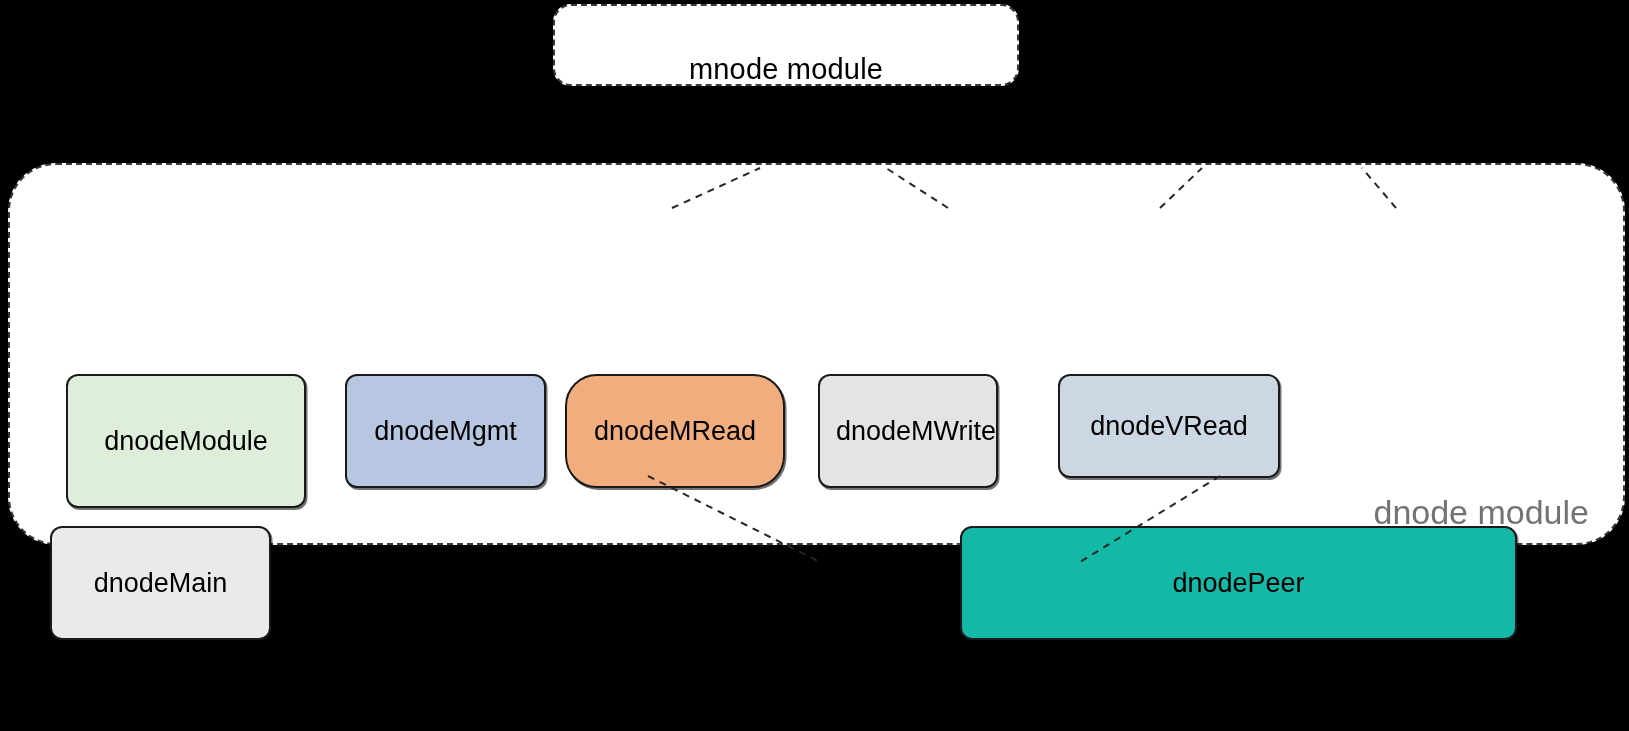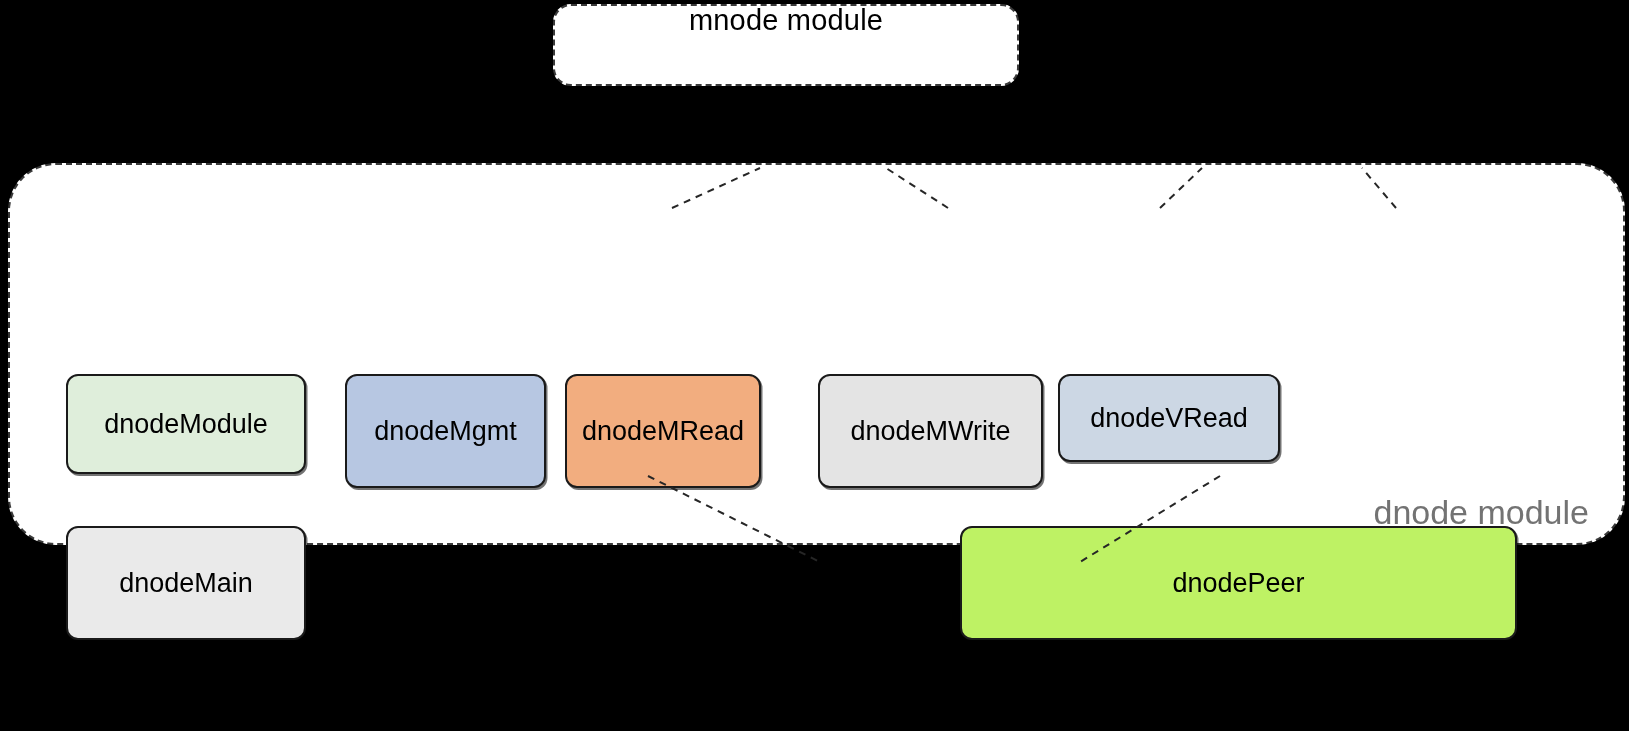--- a/index.html
+++ b/index.html
@@ -17,21 +17,21 @@
   }
 
   
   .module-box {
     position: absolute;
     background: #ffffff;
     border: 2px dashed #3a3a3a;
     border-radius: 18px;
     box-sizing: border-box;
     display: flex;
-    align-items: flex-start;
+    align-items: flex-end;
     justify-content: center;
   }
   .module-box .module-label {
     font-size: 29px;
     color: #000000;
     letter-spacing: 0.2px;
     line-height: 1;
   }
 
   #mnode-module { left: 553px;  top: 4px;   width: 466px; height: 82px; }
@@ -71,29 +71,29 @@
     box-shadow: 1.5px 2px 0 rgba(0,0,0,0.55);
   }
   .node-box .node-label {
     font-size: 27px;
     color: #000000;
     line-height: 1;
     white-space: nowrap;
   }
 
   
-  #box-dnodeModule { left: 56px;   top: 209px; width: 240px; height: 100px; background: #dfeedb; }
+  #box-dnodeModule { left: 56px;   top: 209px; width: 240px; height: 134px; background: #dfeedb; }
   #box-dnodeMgmt   { left: 335px;  top: 209px; width: 201px; height: 114px; background: #b7c7e2; }
-  #box-dnodeMRead  { left: 555px;  top: 209px; width: 196px; height: 114px; background: #f2ad7f; }
-  #box-dnodeMWrite { left: 808px;  top: 209px; width: 225px; height: 114px; background: #e4e4e4; }
-  #box-dnodeVRead  { left: 1048px; top: 209px; width: 222px; height: 88px; background: #ccd7e4; }
+  #box-dnodeMRead  { left: 555px;  top: 209px; width: 220px; height: 114px; background: #f2ad7f; border-radius: 32px; }
+  #box-dnodeMWrite { left: 808px;  top: 209px; width: 180px; height: 114px; background: #e4e4e4; justify-content: flex-end; }
+  #box-dnodeVRead  { left: 1048px; top: 209px; width: 222px; height: 104px; background: #ccd7e4; }
   #box-dnodeVWrite { left: 1287px; top: 209px; width: 220px; height: 114px; background: #fdeac7; }
 
   
-  #box-dnodeMain   { left: 56px;   top: 361px; width: 240px; height: 114px; background: #eaeaea; }
+  #box-dnodeMain   { left: 40px;   top: 361px; width: 221px; height: 114px; background: #eaeaea; }
   #box-dnodeShell  { left: 335px;  top: 361px; width: 578px; height: 114px; background: #fdc300; }
   #box-dnodePeer   { left: 950px;  top: 361px; width: 557px; height: 114px; background: #a7d28c; }
 
   
   #connectors {
     position: absolute;
     left: 0; top: 0;
     width: 1629px;
     height: 731px;
     pointer-events: none;
@@ -123,21 +123,21 @@
     <div class="node-box" id="box-dnodeMWrite" style="background: rgb(228, 228, 228);">
       <span class="node-label">dnodeMWrite</span>
     </div>
     <div class="node-box" id="box-dnodeVRead" style="background: rgb(204, 215, 228);">
       <span class="node-label">dnodeVRead</span>
     </div>
 
     <div class="node-box" id="box-dnodeMain" style="background: rgb(234, 234, 234);">
       <span class="node-label">dnodeMain</span>
     </div>
-    <div class="node-box" id="box-dnodePeer" style="background: #bef264;">
+    <div class="node-box" id="box-dnodePeer" style="background: #14b8a6;">
       <span class="node-label">dnodePeer</span>
     </div>
 
     <span id="dnode-module-label">dnode module</span>
   </div>
 
 
   <svg id="connectors" viewBox="0 0 1629 731" xmlns="http://www.w3.org/2000/svg">
     <g stroke="#262626" stroke-width="2" stroke-dasharray="7 6" fill="none">
 

